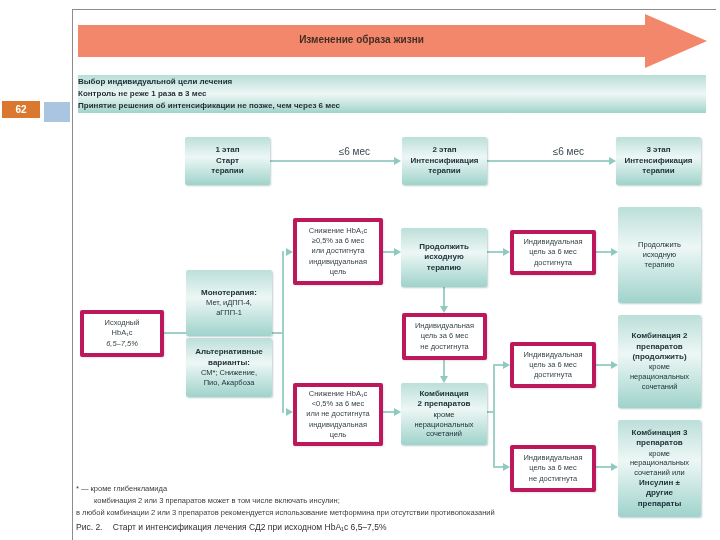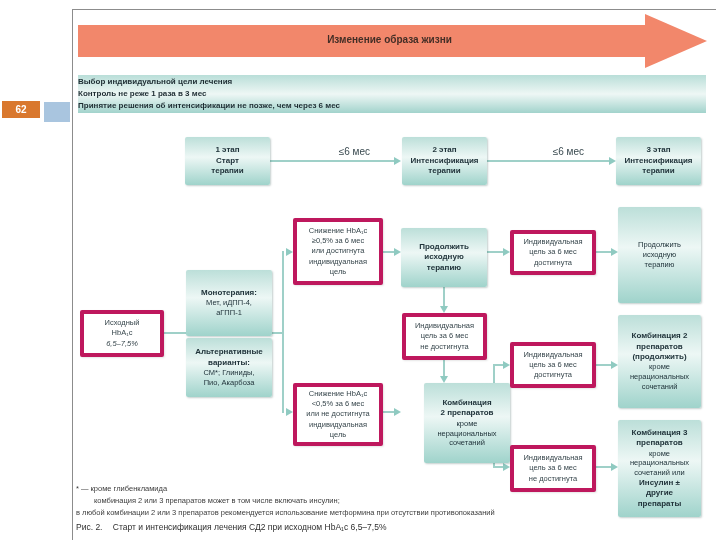--- a/index.html
+++ b/index.html
@@ -34,21 +34,21 @@
 <div class="frameline" style="left:72px;top:9px;width:644px;height:1px;"></div>
 <div class="frameline" style="left:72px;top:9px;width:1px;height:531px;"></div>
 
 <div class="abs" style="left:2px;top:101px;width:38px;height:17px;background:#d9782e;display:flex;align-items:center;justify-content:center;color:#fff;font-size:10px;font-weight:bold;">
   <span>62</span>
 </div>
 <div class="abs" style="left:44px;top:102px;width:26px;height:20px;background:#a9c5df;"></div>
 
 <div class="abs" style="left:78px;top:25px;width:567px;height:32px;background:#f2876b;"></div>
 <div class="abs" style="left:645px;top:14px;width:0;height:0;border-top:27px solid transparent;border-bottom:27px solid transparent;border-left:62px solid #f2876b;"></div>
-<div class="abs" style="left:78px;top:34px;width:567px;text-align:center;font-size:10px;font-weight:bold;color:#432e26;margin-left:28px;">Изменение образа жизни</div>
+<div class="abs" style="left:78px;top:34px;width:567px;text-align:center;font-size:10px;font-weight:bold;color:#432e26;">Изменение образа жизни</div>
 
 <div class="abs" style="left:78px;top:75px;width:628px;height:38px;background:linear-gradient(180deg,#b9ded8 0%,#eef7f5 50%,#a2d3cc 100%);display:flex;flex-direction:column;justify-content:center;font-size:8px;font-weight:bold;line-height:12px;color:#1e2d33;">
   <div>Выбор индивидуальной цели лечения</div>
   <div>Контроль не реже 1 раза в 3 мес</div>
   <div>Принятие решения об интенсификации не позже, чем через 6 мес</div>
 </div>
 
 <div class="hline" style="left:270px;top:160px;width:126px;"></div>
 <div class="arr-r" style="left:394px;top:157px;"></div>
 <div class="interval" style="left:300px;top:146px;width:70px;">≤6 мес</div>
@@ -106,42 +106,42 @@
 
 <div class="tbox" style="left:186px;top:270px;width:86px;height:66px;">
   <span class="bold" style="font-size:8px;">Монотерапия:</span>
   <span class="pre">Мет, иДПП-4,
 аГПП-1</span>
 </div>
 
 <div class="tbox" style="left:186px;top:338px;width:86px;height:59px;">
   <span class="bold pre" style="font-size:8px;">Альтернативные
 варианты:</span>
-  <span class="pre">СМ*; Глиниды,
+  <span class="pre">СМ*; Снижение,
 Пио, Акарбоза</span>
 </div>
 
 <div class="wbox pre" style="left:293px;top:218px;width:90px;height:67px;">Снижение HbA₁c
 ≥0,5% за 6 мес
 или достигнута
 индивидуальная
 цель</div>
 <div class="wbox pre" style="left:293px;top:383px;width:90px;height:63px;">Снижение HbA₁c
 &lt;0,5% за 6 мес
 или не достигнута
 индивидуальная
 цель</div>
 
 <div class="tbox bold pre" style="left:401px;top:228px;width:86px;height:59px;font-size:8px;">Продолжить
 исходную
 терапию</div>
 <div class="wbox pre" style="left:402px;top:313px;width:85px;height:47px;">Индивидуальная
 цель за 6 мес
 не достигнута</div>
-<div class="tbox" style="left:401px;top:383px;width:86px;height:80px;margin-left:23px;">
+<div class="tbox" style="left:401px;top:383px;width:86px;height:62px;">
   <span class="bold pre" style="font-size:8px;">Комбинация
 2 препаратов</span>
   <span class="pre">кроме
 нерациональных
 сочетаний</span>
 </div>
 
 <div class="wbox pre" style="left:510px;top:230px;width:86px;height:45px;">Индивидуальная
 цель за 6 мес
 достигнута</div>

